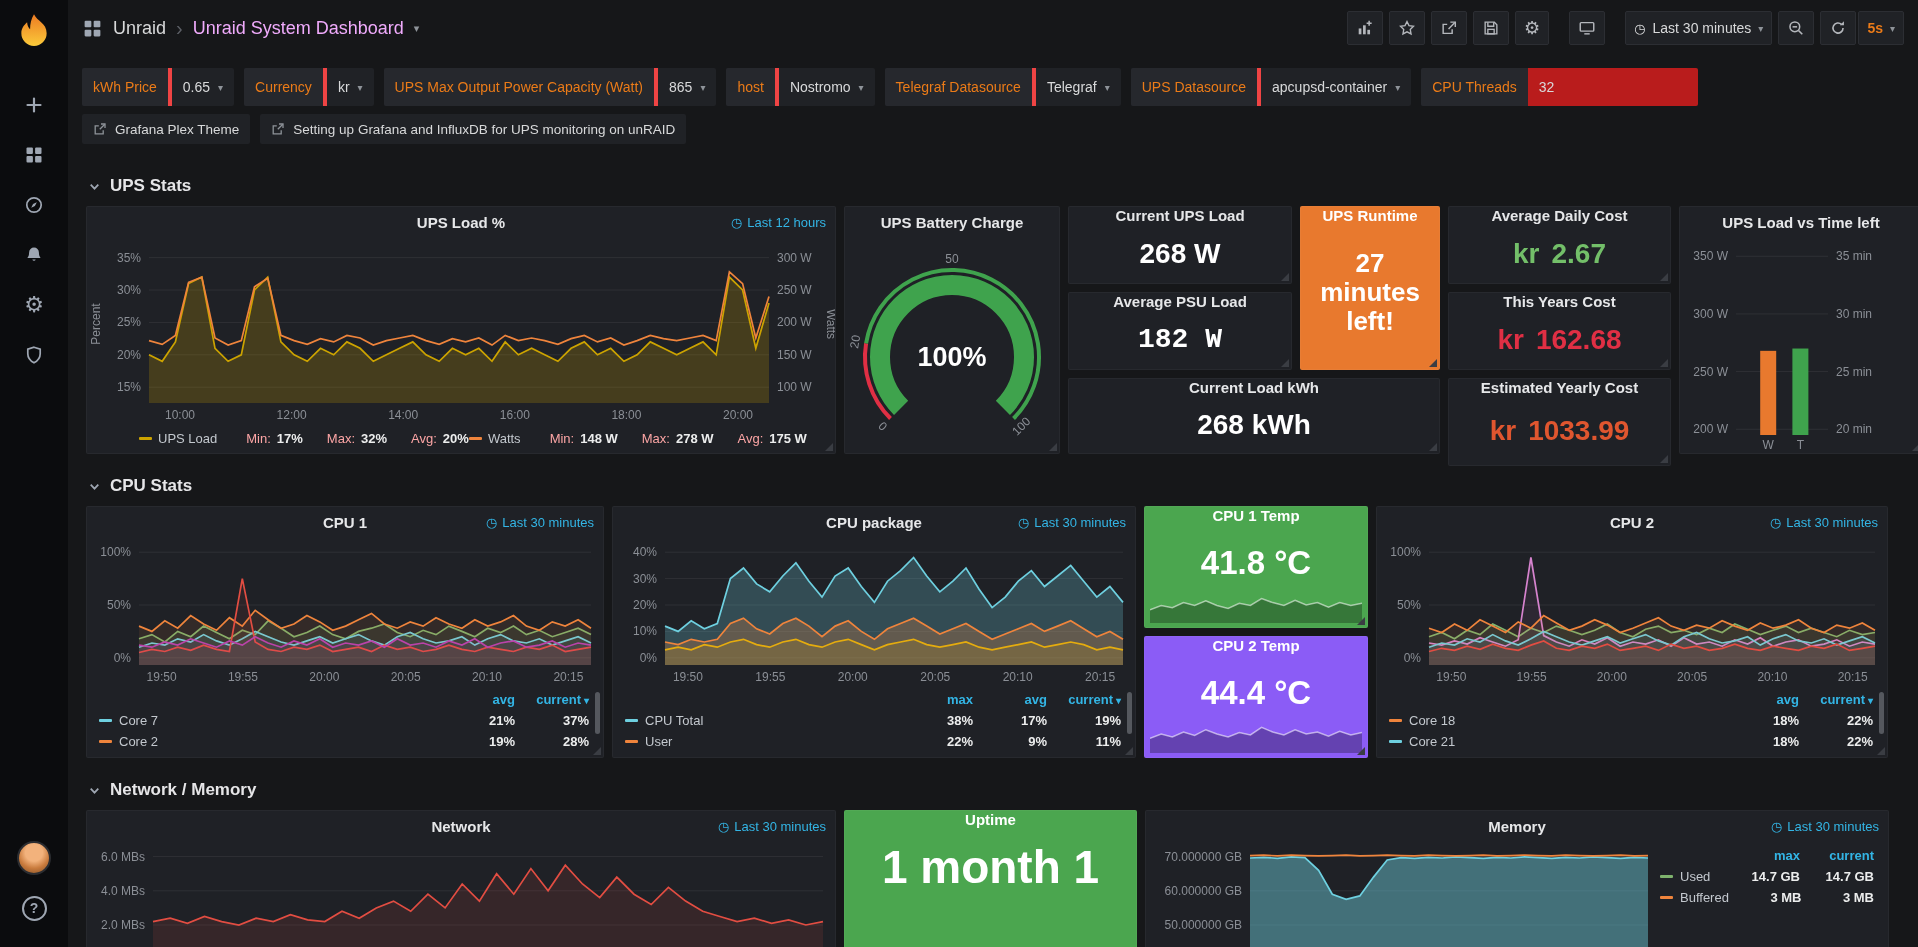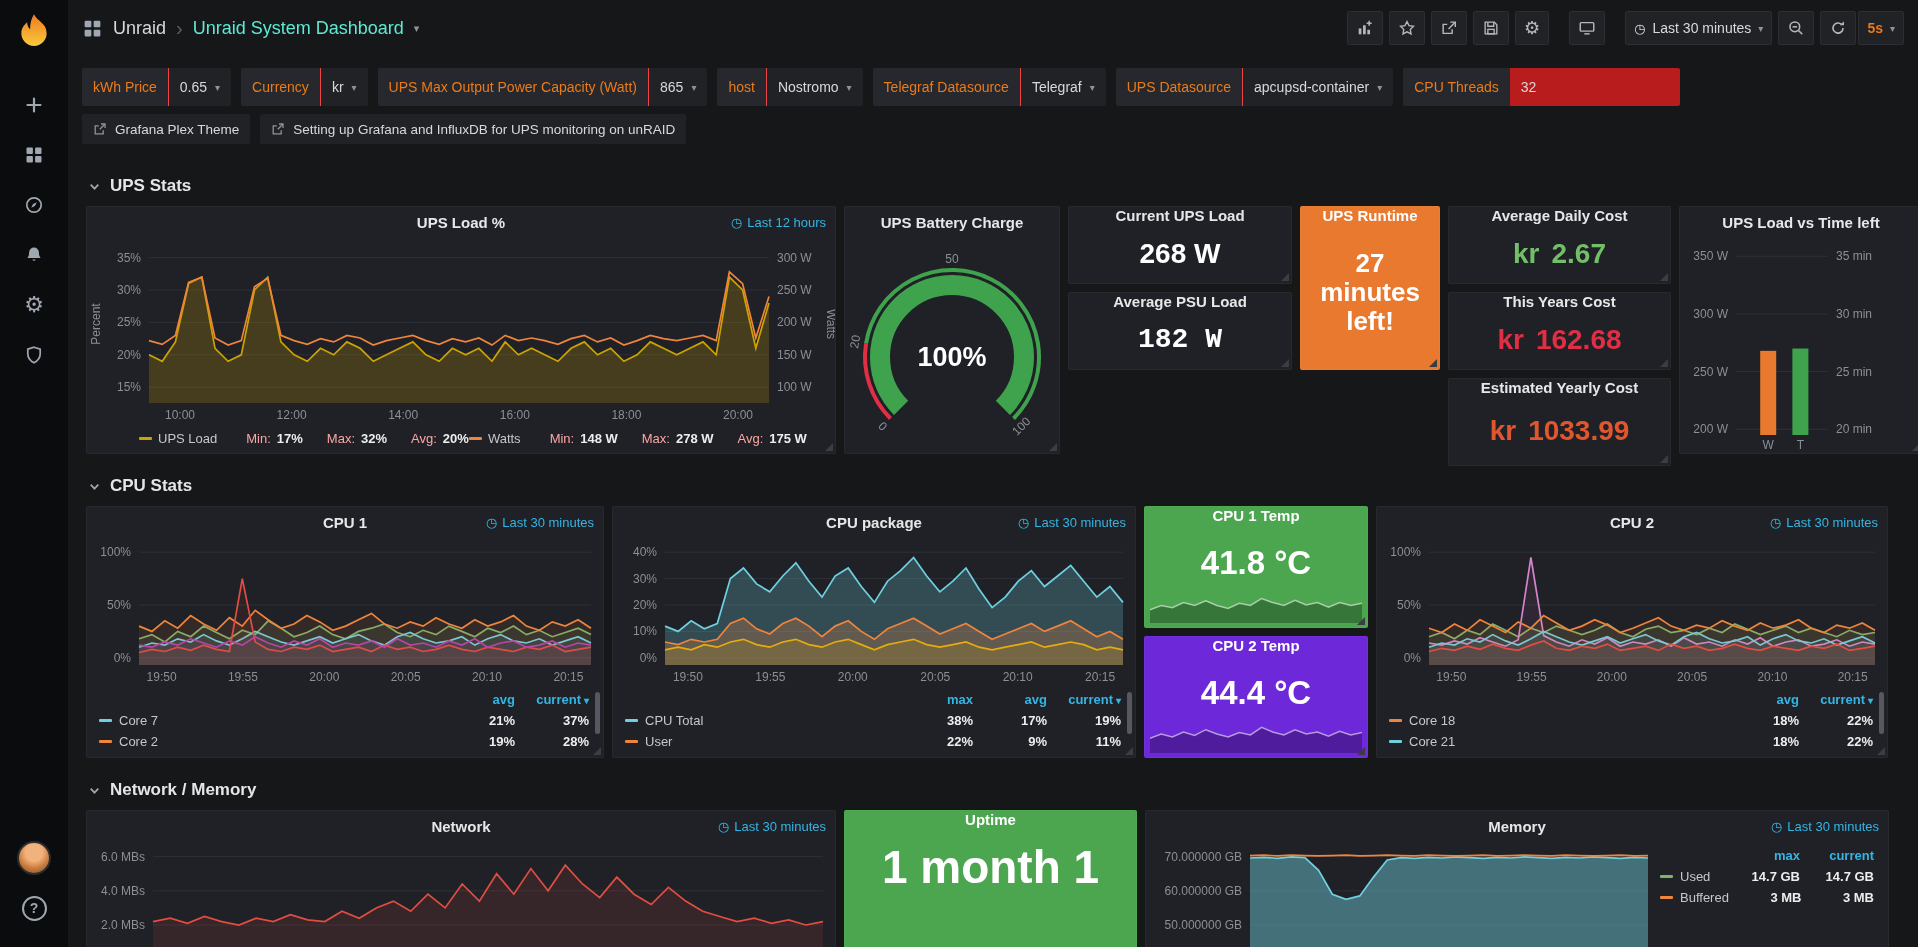--- a/index.html
+++ b/index.html
@@ -17,37 +17,37 @@
 .glyph{font-size:22px;line-height:1}
 .avatar{width:34px;height:34px;border-radius:50%;border:2px solid #2b2d31;background:radial-gradient(circle at 50% 32%,#f2b27c 0 34%,#c97b3d 62%,#7d4e26)}
 .help-circle{width:25px;height:25px;border-radius:50%;border:2px solid #9fa7b3;color:#9fa7b3;display:flex;align-items:center;justify-content:center;font-size:14px;font-weight:bold}
 
 .main{flex:1;display:flex;flex-direction:column;min-width:0}
 .navbar{height:56px;display:flex;align-items:center;padding:0 14px;flex-shrink:0}
 .crumb{display:flex;align-items:center;gap:10px;font-size:18px}
 .crumb-ico{color:#9fa7b3;width:21px;height:21px}
 .crumb-app{color:#d8d9da;cursor:pointer}
 .crumb-sep{color:#5c5f66;font-size:20px}
-.crumb-title{color:#5eead4;cursor:pointer}
+.crumb-title{color:#f0abfc;cursor:pointer}
 .caret{font-size:10px;color:#8e9399}
 .crumb-caret{font-size:11px;color:#8e9399;cursor:pointer}
 .nav-actions{margin-left:auto;display:flex;align-items:center;gap:6px}
 .nav-gap{width:8px}
 .nbtn{height:34px;min-width:34px;padding:0 8px;background:#202226;border:1px solid #2c2e33;border-radius:2px;display:flex;align-items:center;justify-content:center;gap:7px;cursor:pointer;color:#b4b7bc;font-size:14px}
 .nbtn .ico{width:18px;height:18px}
 .nbtn-group{display:flex;gap:2px}
 .time-picker{color:#d8d9da}
 .clock-g{font-size:13px;line-height:1}
 .ri{color:#eb7b18;font-weight:600}
 
 .subnav{padding:12px 14px 16px;display:flex;flex-direction:column;gap:8px;flex-shrink:0}
 .vars{display:flex;gap:10px}
 .var-chip{display:flex;align-items:stretch;height:38px;background:#202226;border-radius:2px;overflow:hidden;cursor:pointer;flex-shrink:0}
 .var-label{padding:0 11px;display:flex;align-items:center;color:#eb7b18;font-size:14px;background:#26282d;white-space:nowrap}
-.var-value{padding:0 11px;display:flex;align-items:center;gap:8px;color:#d8d9da;font-size:14px;border-left:1px solid #ef4444;white-space:nowrap}
+.var-value{padding:0 11px;display:flex;align-items:center;gap:8px;color:#d8d9da;font-size:14px;border-left:4px solid #ef4444;white-space:nowrap}
 .var-input{width:170px;background:#b91c1c;border:none;outline:none;color:#d8d9da;font-size:14px;padding:0 11px;font-family:"Liberation Sans",sans-serif}
 .links{display:flex;gap:10px}
 .link-chip{display:flex;align-items:center;gap:8px;height:30px;background:#202226;border-radius:2px;padding:0 11px;font-size:13.5px;color:#d8d9da;cursor:pointer}
 .link-ico{width:14px;height:14px;color:#8e9399}
 
 .dash{padding:0 0 0 18px}
 .row-head{display:flex;align-items:center;gap:9px;height:40px;margin-top:6px;cursor:pointer;padding-left:2px}
 .row-chev{width:13px;height:13px;color:#9fa7b3}
 .row-title{font-size:17px;font-weight:600;color:#e6e6e8}
 .prow{display:flex;gap:8px;margin-bottom:12px}
@@ -430,20 +430,26 @@
                 <div class="stat-value" style="color: rgb(255, 255, 255); font-family: Liberation Mono, monospace;">
                     <span>182 W</span>
                   </div>
               </div>
             </div>
             <div class="panel stat colored" style="width: 140px; height: 164px; background: rgb(232, 121, 46);">
               <div class="stat-title">UPS Runtime</div>
               <div class="stat-value rt-value">27 minutes left!</div>
             </div>
           </div>
+          <div class="panel stat" style="height:76px">
+            <div class="stat-title">Current Load kWh</div>
+            <div class="stat-value" style="color: rgb(255, 255, 255);">
+                <span>268 kWh</span>
+              </div>
+          </div>
         </div>
 
         <div class="vstack" style="width:223px">
           <div class="panel stat" style="height:78px">
             <div class="stat-title">Average Daily Cost</div>
             <div class="stat-value" style="color: rgb(115, 191, 105);">
                 <span>kr</span>
                 <span>2.67</span>
               </div>
           </div>
@@ -619,21 +625,21 @@
 
         <div class="vstack" style="width:224px">
           <div class="panel stat colored" style="height: 122px; background: rgb(75, 166, 79);">
             <div class="stat-title">CPU 1 Temp</div>
             <div class="stat-value temp-value">41.8 °C</div>
             <div class="spark"><svg width="212" height="36">
                   <polygon points="0.0,22.9 11.2,18.5 22.3,20.8 33.5,15.6 44.6,18.5 55.8,13.9 66.9,18.5 78.1,21.4 89.3,16.2 100.4,18.5 111.6,11.5 122.7,15.6 133.9,18.5 145.1,13.3 156.2,17.9 167.4,15.6 178.5,20.2 189.7,15.6 200.8,18.5 212.0,16.2 212,36 0,36" fill="rgba(0,0,0,0.28)"></polygon>
                   <polyline points="0.0,22.9 11.2,18.5 22.3,20.8 33.5,15.6 44.6,18.5 55.8,13.9 66.9,18.5 78.1,21.4 89.3,16.2 100.4,18.5 111.6,11.5 122.7,15.6 133.9,18.5 145.1,13.3 156.2,17.9 167.4,15.6 178.5,20.2 189.7,15.6 200.8,18.5 212.0,16.2" fill="none" stroke="rgba(255,255,255,0.55)" stroke-width="1.5"></polyline>
                 </svg></div>
           </div>
-          <div class="panel stat colored" style="height: 122px; background: #6d28d9;">
+          <div class="panel stat colored" style="height: 122px; background: #8b5cf6;">
             <div class="stat-title">CPU 2 Temp</div>
             <div class="stat-value temp-value">44.4 °C</div>
             <div class="spark"><svg width="212" height="36">
                   <polygon points="0.0,21.4 11.2,17.0 22.3,19.9 33.5,15.0 44.6,18.5 55.8,12.7 66.9,17.0 78.1,19.9 89.3,15.6 100.4,17.9 111.6,10.4 122.7,15.0 133.9,17.9 145.1,12.7 156.2,17.0 167.4,15.0 178.5,19.1 189.7,14.4 200.8,17.9 212.0,15.6 212,36 0,36" fill="rgba(0,0,0,0.28)"></polygon>
                   <polyline points="0.0,21.4 11.2,17.0 22.3,19.9 33.5,15.0 44.6,18.5 55.8,12.7 66.9,17.0 78.1,19.9 89.3,15.6 100.4,17.9 111.6,10.4 122.7,15.0 133.9,17.9 145.1,12.7 156.2,17.0 167.4,15.0 178.5,19.1 189.7,14.4 200.8,17.9 212.0,15.6" fill="none" stroke="rgba(255,255,255,0.55)" stroke-width="1.5"></polyline>
                 </svg></div>
           </div>
         </div>
 
         <div class="panel" style="width:512px">

